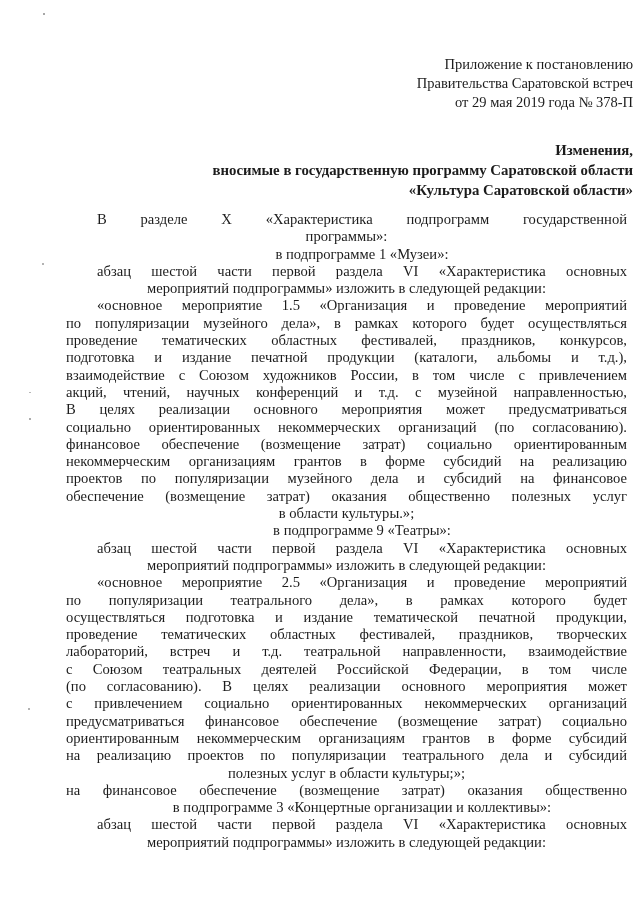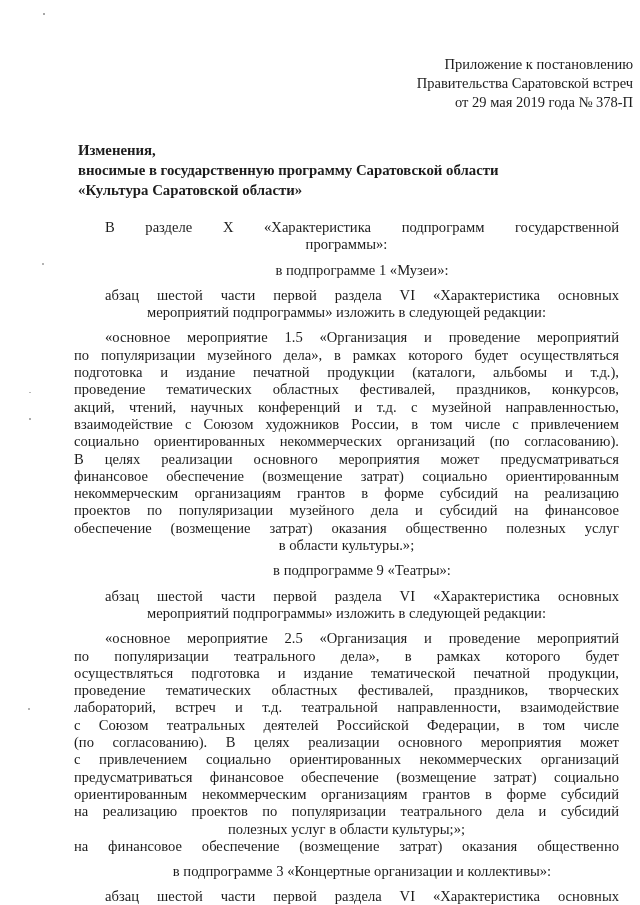--- a/index.html
+++ b/index.html
@@ -17,35 +17,35 @@
   .header-block{
     position:absolute;
     left:348px;top:55px;
     width:285px;
     font-size:14.5px;
     line-height:18.8px;
     text-align:right;
   }
   .title-block{
     position:absolute;
-    left:78px;top:141px;
+    left:72px;top:141px;
     width:561px;
     font-size:14.8px;
     font-weight:bold;
     line-height:19.8px;
-    text-align:left;
+    text-align:right;
   }
   .doc-body{
     position:absolute;
     left:66px;top:211px;
     width:561px;
     font-size:14.6px;
     line-height:17.3px;
   }
-  .para{margin:8px;}
+  .para{margin:0;}
   .line{text-align:center;}
   .line.fill{text-align:justify;text-align-last:justify;}
   .line.first{text-indent:31px;}
   .speck{position:absolute;border-radius:50%;}
 </style>
 </head>
 <body>
 
 <div class="page">
 
@@ -69,26 +69,26 @@
       <div class="para">
         <div class="line first">в подпрограмме 1 «Музеи»:</div>
       </div>
       <div class="para">
         <div class="line fill first">абзац шестой части первой раздела VI «Характеристика основных</div>
         <div class="line">мероприятий подпрограммы» изложить в следующей редакции:</div>
       </div>
       <div class="para">
         <div class="line fill first">«основное мероприятие 1.5 «Организация и проведение мероприятий</div>
         <div class="line fill">по популяризации музейного дела», в рамках которого будет осуществляться</div>
+        <div class="line fill">проведение тематических областных фестивалей, праздников, конкурсов,</div>
         <div class="line fill">подготовка и издание печатной продукции (каталоги, альбомы и т.д.),</div>
-        <div class="line fill">проведение тематических областных фестивалей, праздников, конкурсов,</div>
+        <div class="line fill">взаимодействие с Союзом художников России, в том числе с привлечением</div>
         <div class="line fill">акций, чтений, научных конференций и т.д. с музейной направленностью,</div>
-        <div class="line fill">взаимодействие с Союзом художников России, в том числе с привлечением</div>
+        <div class="line fill">В целях реализации основного мероприятия может предусматриваться</div>
         <div class="line fill">социально ориентированных некоммерческих организаций (по согласованию).</div>
-        <div class="line fill">В целях реализации основного мероприятия может предусматриваться</div>
         <div class="line fill">финансовое обеспечение (возмещение затрат) социально ориентированным</div>
         <div class="line fill">некоммерческим организациям грантов в форме субсидий на реализацию</div>
         <div class="line fill">проектов по популяризации музейного дела и субсидий на финансовое</div>
         <div class="line fill">обеспечение (возмещение затрат) оказания общественно полезных услуг</div>
         <div class="line">в области культуры.»;</div>
       </div>
       <div class="para">
         <div class="line first">в подпрограмме 9 «Театры»:</div>
       </div>
       <div class="para">

